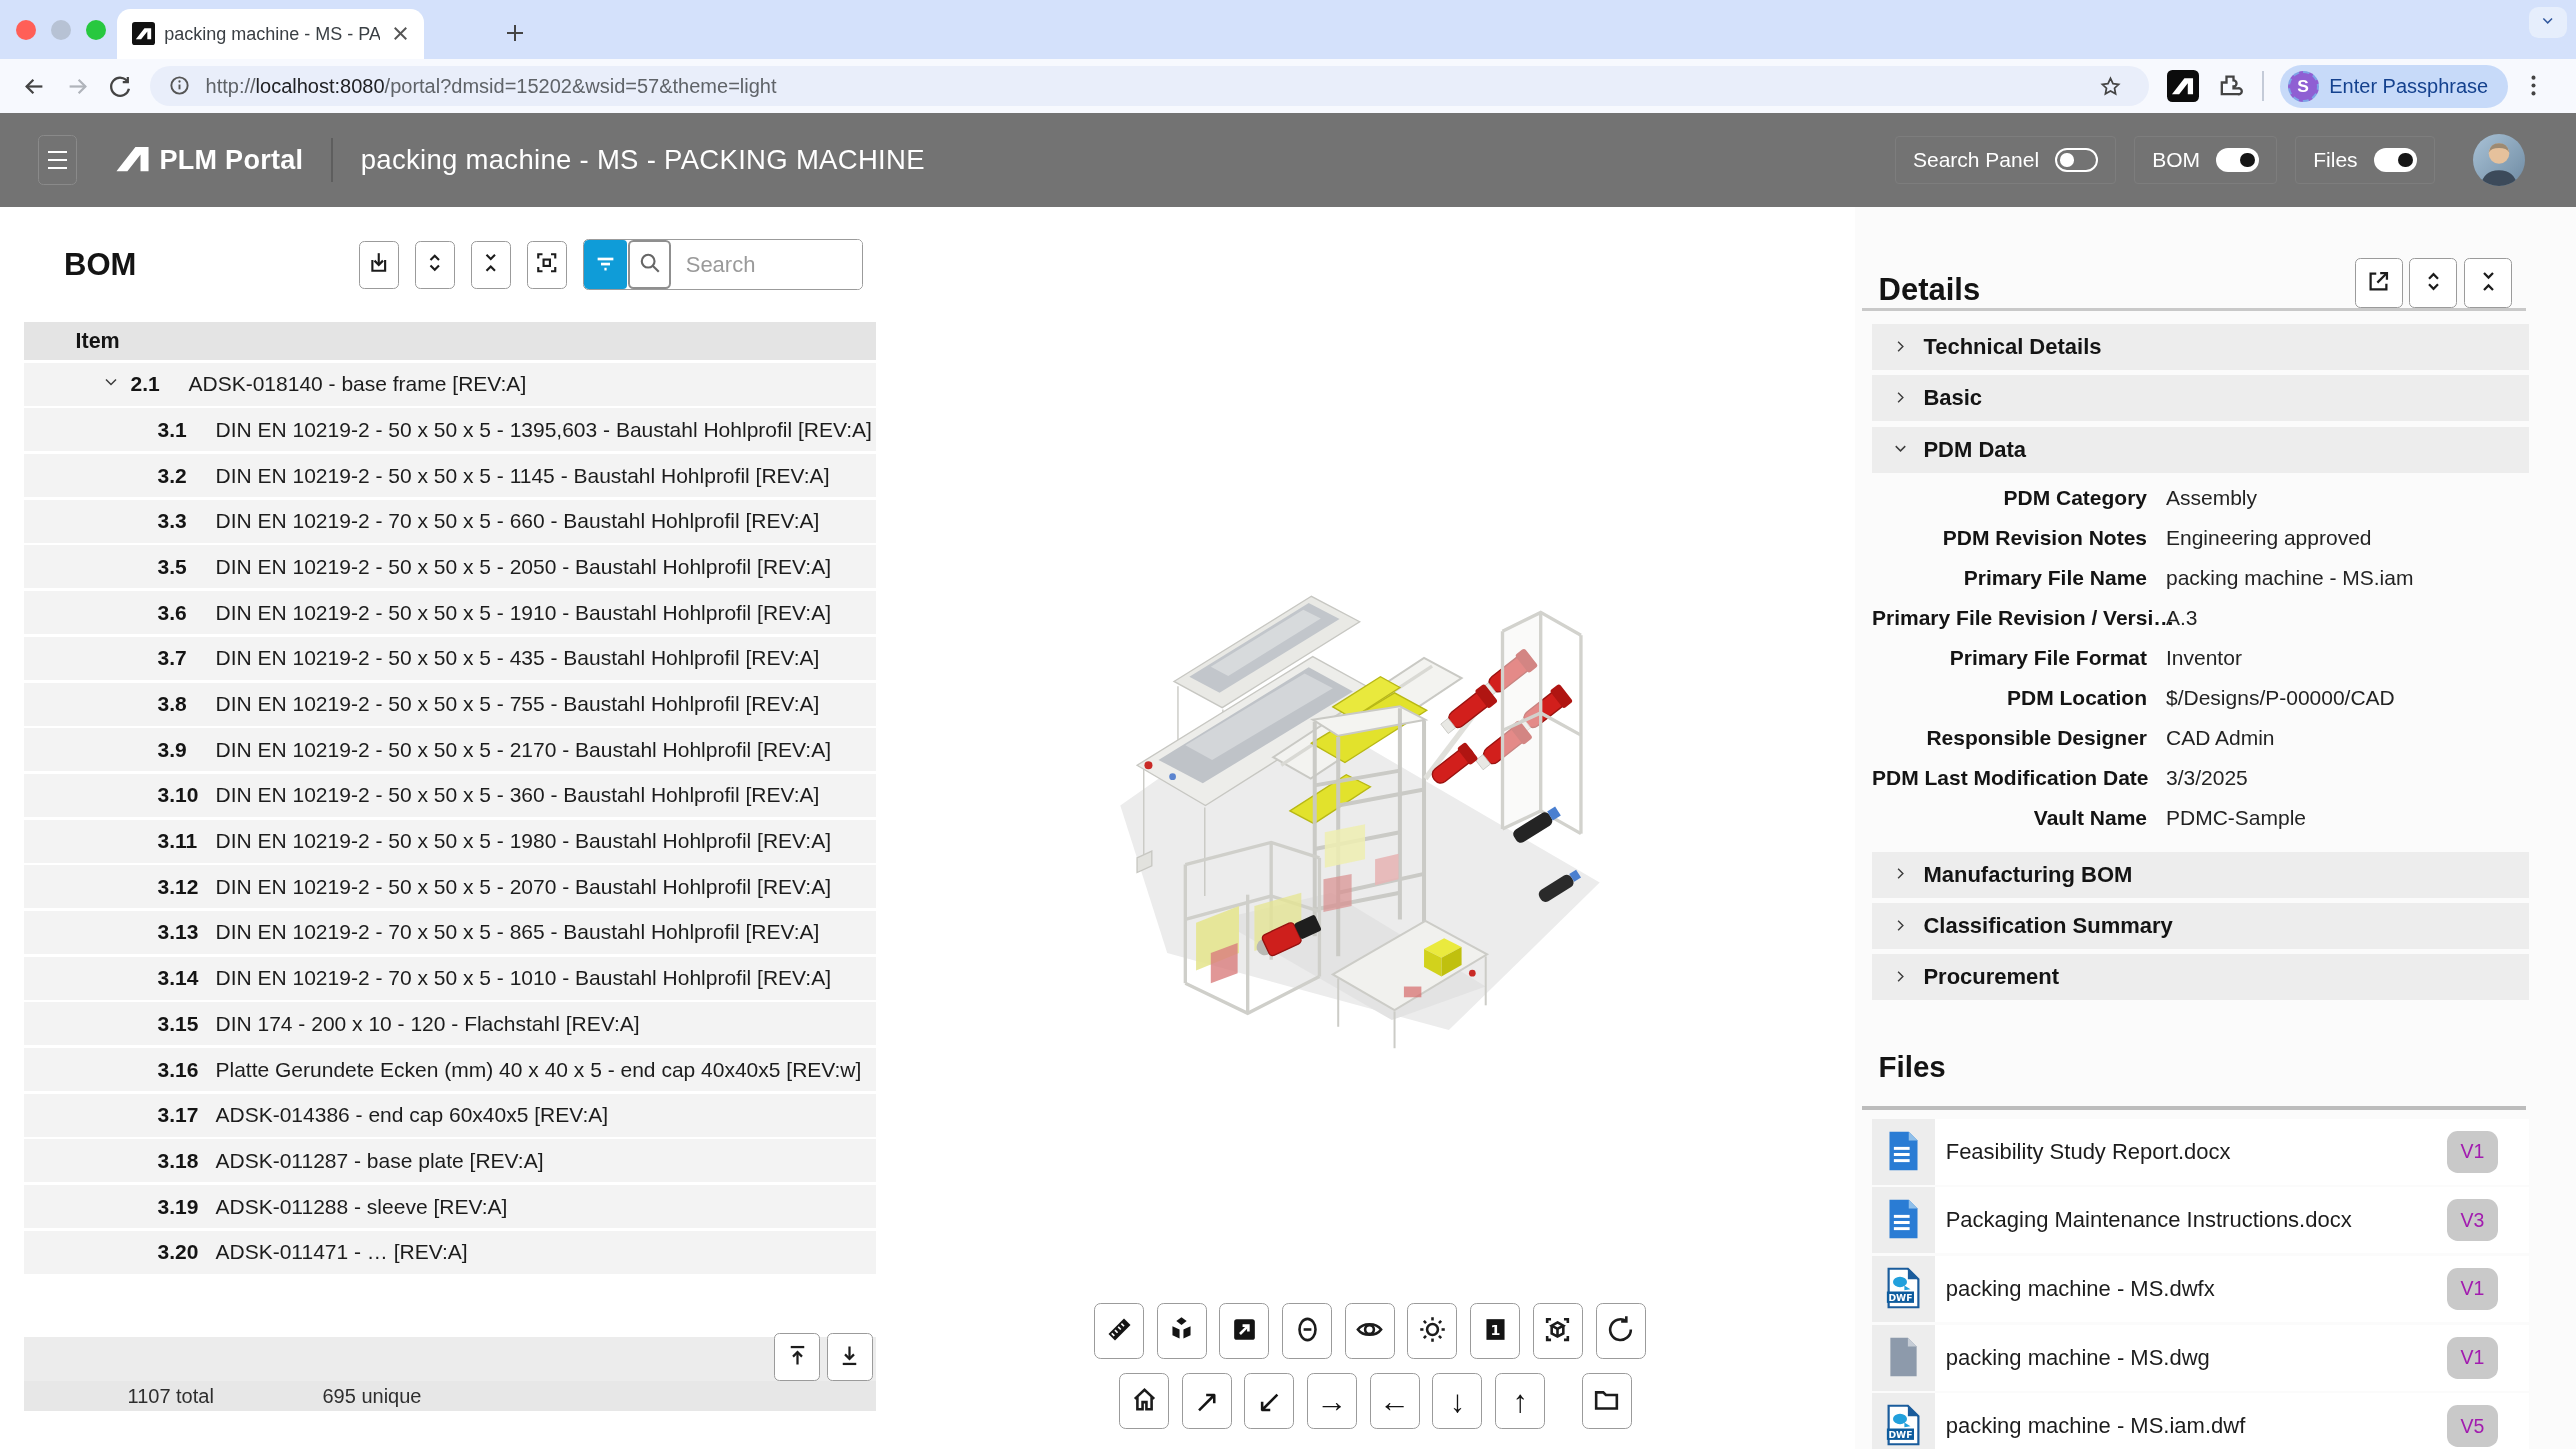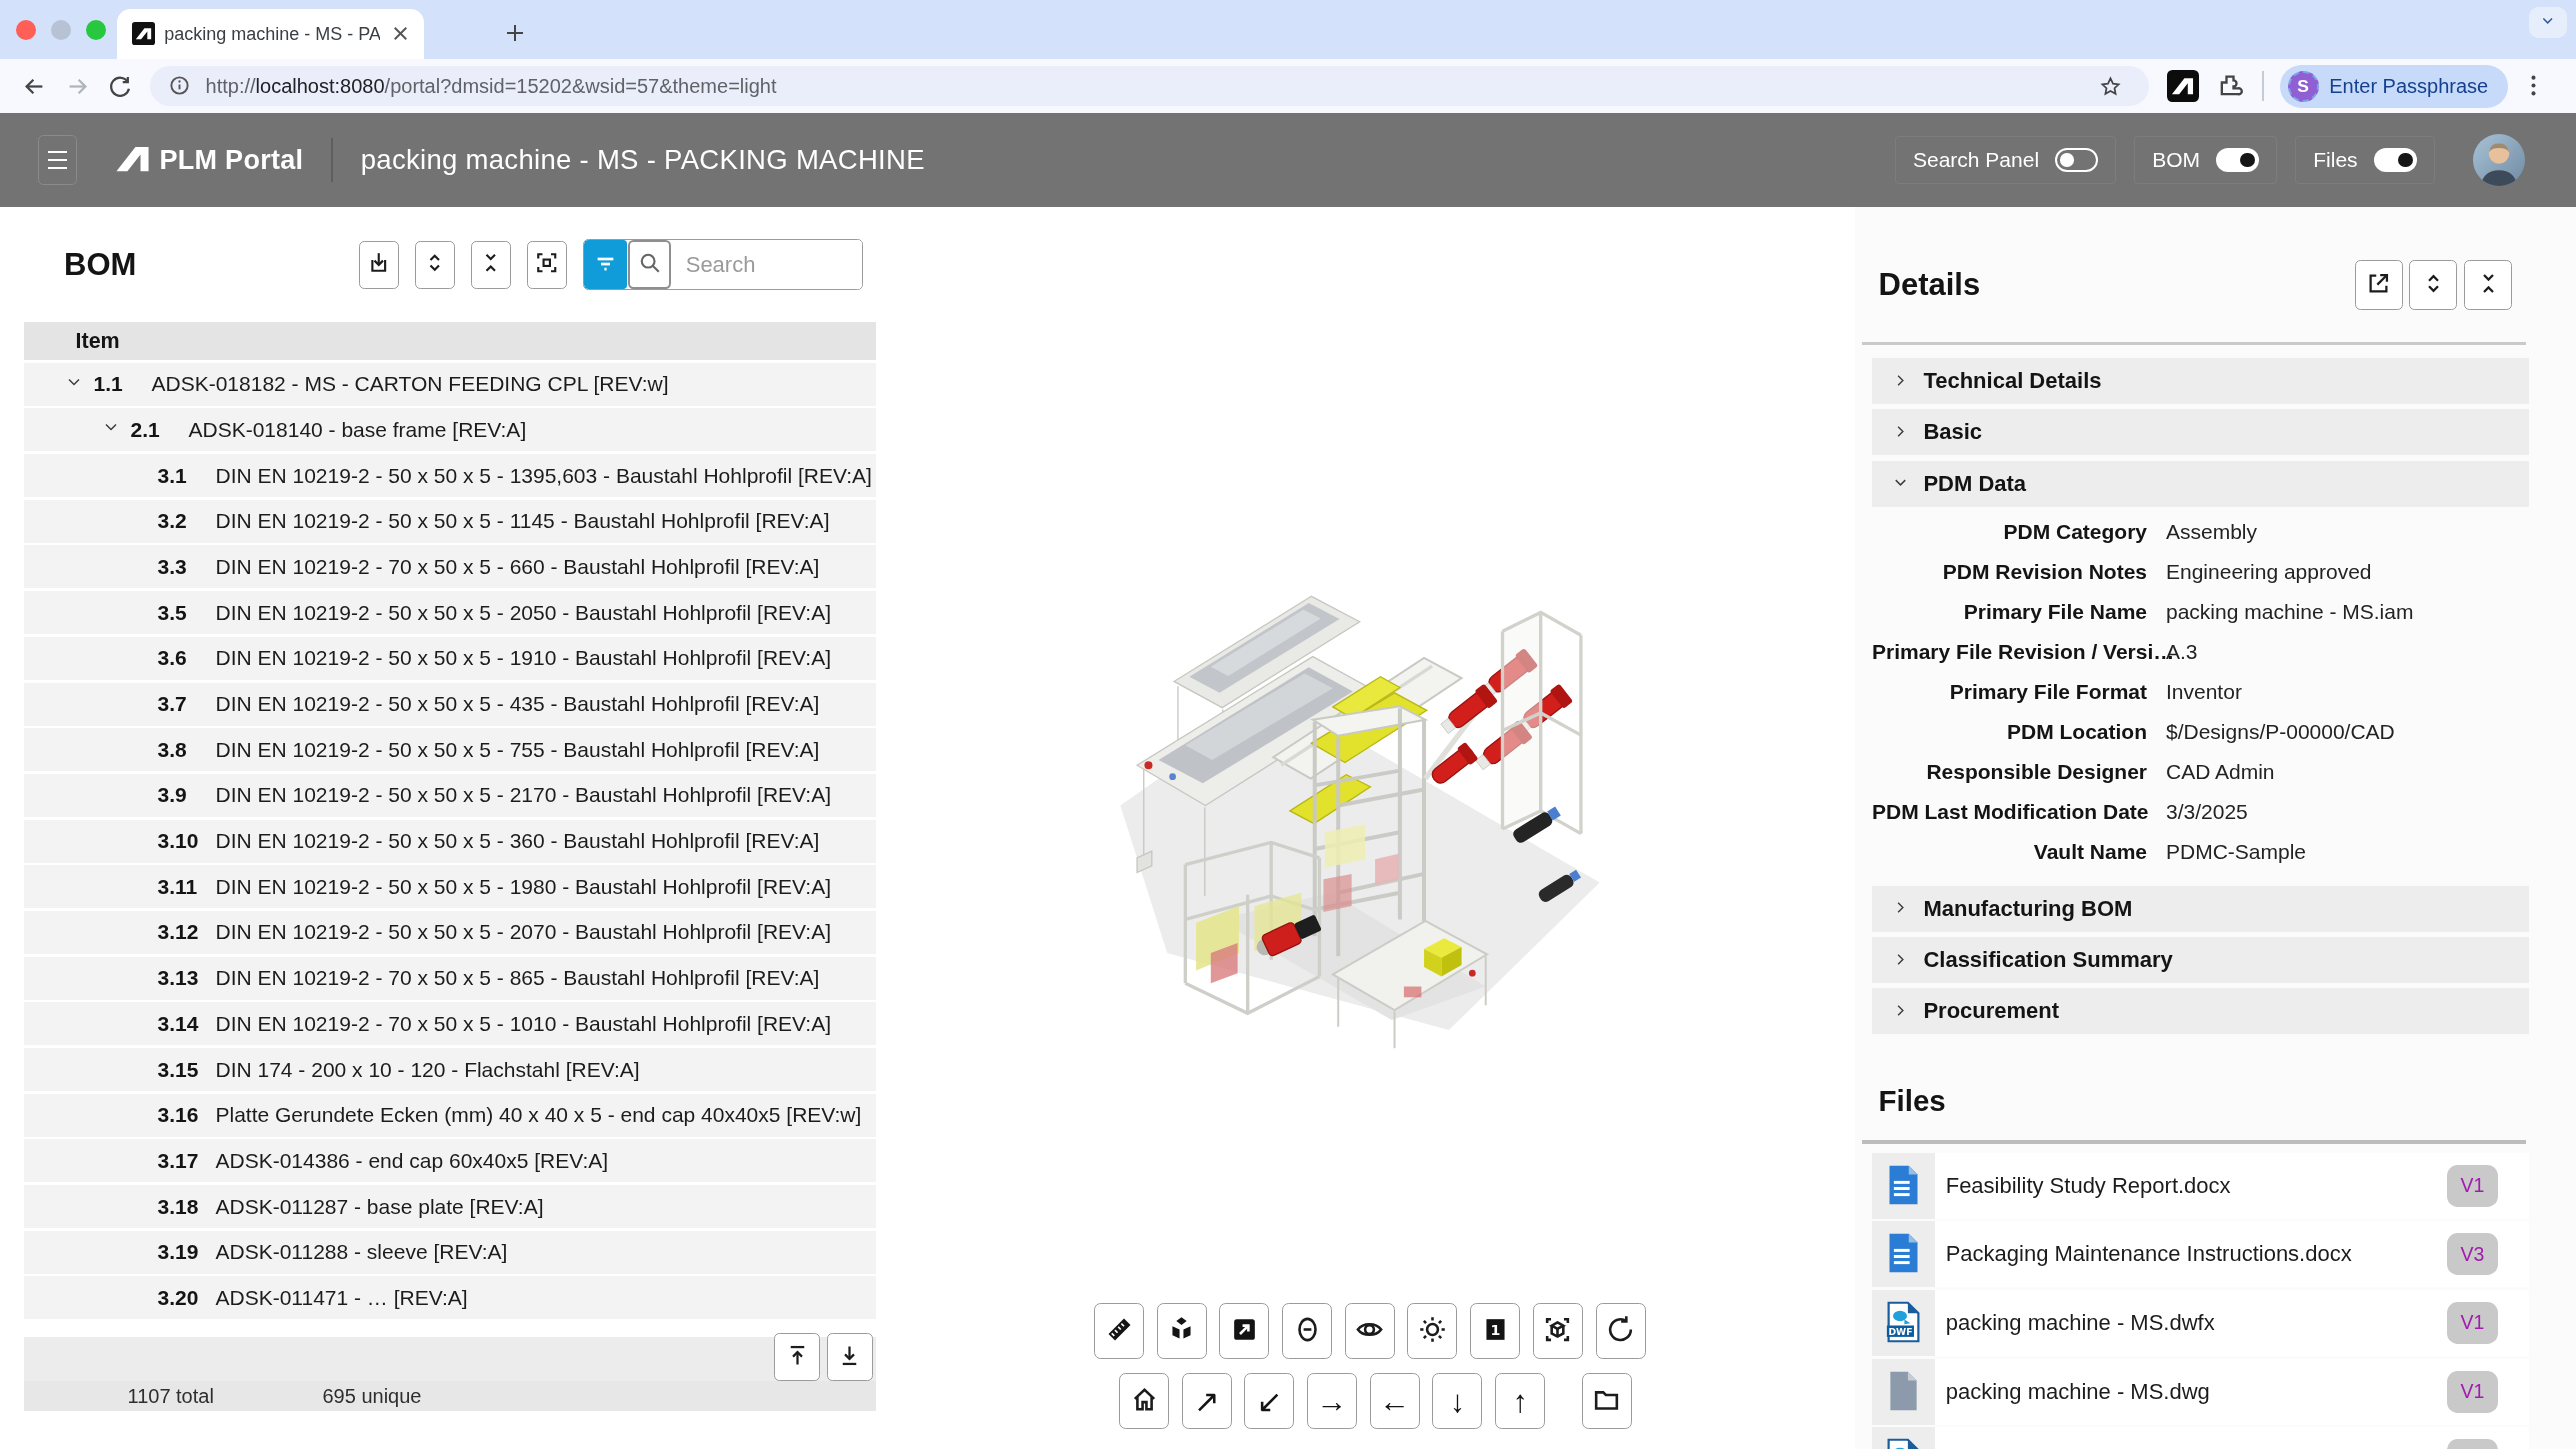--- a/index.html
+++ b/index.html
@@ -120,21 +120,21 @@
   .vrow1 { left:214px; top:1096px; }
   .vrow2 { left:239px; top:1166px; }
   .vbtn { width:50px; height:56px; background:#fff; border:1.3px solid #9b9b9b; border-radius:6.7px;
     display:flex; align-items:center; justify-content:center; }
   .vbtn svg { width:31px; height:31px; }
   .vbtn .uni { font-size:31px; color:#141414; line-height:1; }
   .vbtn.gap { margin-left:24px; }
 
   
   .rpanel { position:absolute; left:1855px; top:0; width:721px; height:1242px; background:#fbfbfb; }
-  .details-head { height:115px; display:flex; align-items:center; padding:0 64px 0 23.5px;margin-top:20px; }
+  .details-head { height:101px; display:flex; align-items:flex-end; padding:0 64px 0 23.5px; }
   .details-title { font-size:31px; font-weight:bold; color:#141414; }
   .details-tools { margin-left:auto; display:flex; gap:6.7px; }
   .dbtn { width:48px; height:50px; background:#fff; border:1.3px solid #9b9b9b; border-radius:5.4px;
     display:flex; align-items:center; justify-content:center; }
   .dbtn svg{ width:27px; height:27px; }
   .rdivider { margin-left:6.7px; width:664px; height:2.7px; background:#c9c9c9; }
   .sections { margin:13.4px 0 0 17px; width:657px; }
   .secbar { height:46px; background:#ededed; margin-bottom:5.4px; display:flex; align-items:center;
     padding-left:19px; gap:13.4px; }
   .secbar .icn svg{ width:19px; height:19px; }
@@ -336,30 +336,20 @@
                   <circle cx="10.5" cy="10.5" r="6" stroke="#666"></circle>
                   <line x1="15" y1="15" x2="20.5" y2="20.5" stroke="#666"></line>
                 </svg></span>
             </button>
           <input class="searchinput" placeholder="Search" style="">
         </div>
       </div>
     </div>
     <div class="bom-colhead">Item</div>
     <div class="bom-rows" id="bom-rows">
-        <div class="bom-row l1">
-          <span class="indent"></span>
-          <span class="chev">
-            <span class="icn"><svg viewBox="0 0 24 24" fill="none" stroke="#1c1c1c" stroke-width="2">
-                <polyline points="6,9 12,15 18,9" stroke="#3c3c3c" stroke-width="1.8"></polyline>
-              </svg></span>
-          </span>
-          <span class="num">1.1</span>
-          <span class="txt">ADSK-018182 - MS - CARTON FEEDING CPL [REV:w]</span>
-        </div>
         <div class="bom-row l2">
           <span class="indent"></span>
           <span class="chev">
             <span class="icn"><svg viewBox="0 0 24 24" fill="none" stroke="#1c1c1c" stroke-width="2">
                 <polyline points="6,9 12,15 18,9" stroke="#3c3c3c" stroke-width="1.8"></polyline>
               </svg></span>
           </span>
           <span class="num">2.1</span>
           <span class="txt">ADSK-018140 - base frame [REV:A]</span>
         </div>

